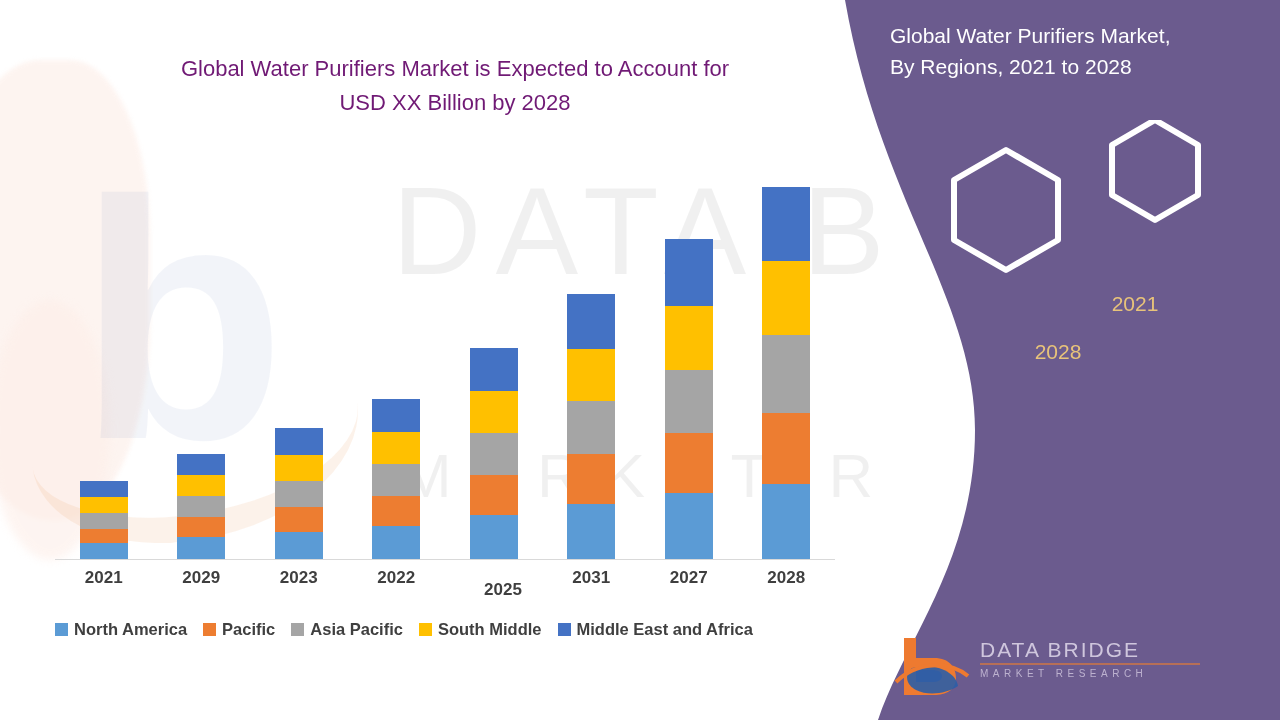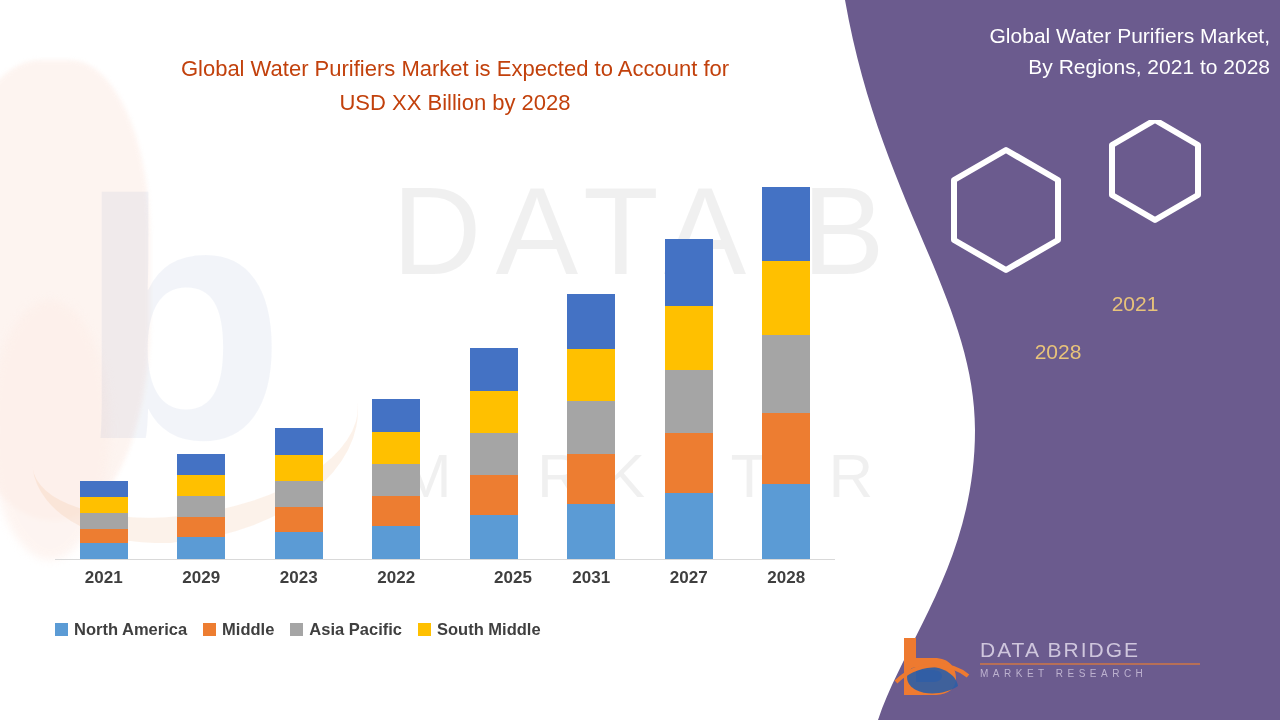--- a/index.html
+++ b/index.html
@@ -51,21 +51,21 @@
     position:absolute; left:30px; top:330px; width:330px; height:210px;
     border-bottom:26px solid #e98a3f; opacity:.10;
     border-radius:0 0 60% 45%;
     transform:rotate(-6deg);
   }
 
   
   #chart-title{
     position:absolute; left:110px; top:52px; width:690px;
     text-align:center;
-    font-size:22px; line-height:34px; color:#c2410c;
+    font-size:22px; line-height:34px; color:#701a75;
     font-weight:400;
   }
 
   
   #plot{
     position:absolute; left:55px; top:160px; width:780px; height:400px;
   }
   #axis-line{
     position:absolute; left:0; bottom:0; width:780px; height:1px;
     background:#d9d9d9;
@@ -105,21 +105,21 @@
     position:absolute; left:0; top:0; width:1280px; height:720px;
     pointer-events:none;
   }
   #purple-shape{ position:absolute; left:0; top:0; }
   #right-content{
     position:absolute; left:880px; top:0; width:400px; height:720px;
     pointer-events:auto;
   }
   #right-title{
     position:absolute; left:10px; top:20px; width:380px;
-    text-align:right; color:#ffffff;
+    text-align:left; color:#ffffff;
     font-size:21px; line-height:31px; font-weight:400;
   }
   #hexes{ position:absolute; left:0px; top:120px; width:400px; height:170px; }
   .hex-label{
     position:absolute; color:#e8c37a; font-size:21px; font-weight:400;
     text-align:center; white-space:nowrap;
   }
   #hex-2021-label{ left:210px; top:172px; width:90px; }
   #hex-2028-label{ left:128px; top:220px; width:100px; }
   #brand-name{
@@ -225,42 +225,46 @@
         <div class="seg" style="background: rgb(237, 125, 49); height: 70.8225px;"></div>
         <div class="seg" style="background: rgb(91, 155, 213); height: 74.8125px;"></div>
       </div>
     </div>
 
   <div id="x-labels">
       <div class="x-tick" style="left: 3.75px;">2021</div>
       <div class="x-tick" style="left: 101.25px;">2029</div>
       <div class="x-tick" style="left: 198.75px;">2023</div>
       <div class="x-tick" style="left: 296.25px;">2022</div>
-      <div class="x-tick" style="left: 413px;">2025</div>
+      <div class="x-tick" style="left: 403px; margin-top: 12px;">2025</div>
       <div class="x-tick" style="left: 491.25px;">2031</div>
       <div class="x-tick" style="left: 588.75px;">2027</div>
       <div class="x-tick" style="left: 686.25px;">2028</div>
     </div>
 
   <div id="legend">
       <div class="legend-item">
         <span class="legend-swatch" style="background: rgb(91, 155, 213);"></span>
         <span class="legend-label">North America</span>
       </div>
       <div class="legend-item">
         <span class="legend-swatch" style="background: rgb(237, 125, 49);"></span>
-        <span class="legend-label">Middle</span>
+        <span class="legend-label">Pacific</span>
       </div>
       <div class="legend-item">
         <span class="legend-swatch" style="background: rgb(165, 165, 165);"></span>
         <span class="legend-label">Asia Pacific</span>
       </div>
       <div class="legend-item">
         <span class="legend-swatch" style="background: rgb(255, 192, 0);"></span>
         <span class="legend-label">South Middle</span>
+      </div>
+      <div class="legend-item">
+        <span class="legend-swatch" style="background: rgb(68, 114, 196);"></span>
+        <span class="legend-label">Middle East and Africa</span>
       </div>
     </div>
 </div>
 
 <div id="right-panel">
   <svg id="purple-shape" width="1280" height="720" viewBox="0 0 1280 720">
     <path d="M 845 0 L 1280 0 L 1280 720 L 878 720
              C 905 640 975 560 975 430
              C 975 300 880 200 845 0 Z" fill="#6B5B8E"></path>
   </svg>

